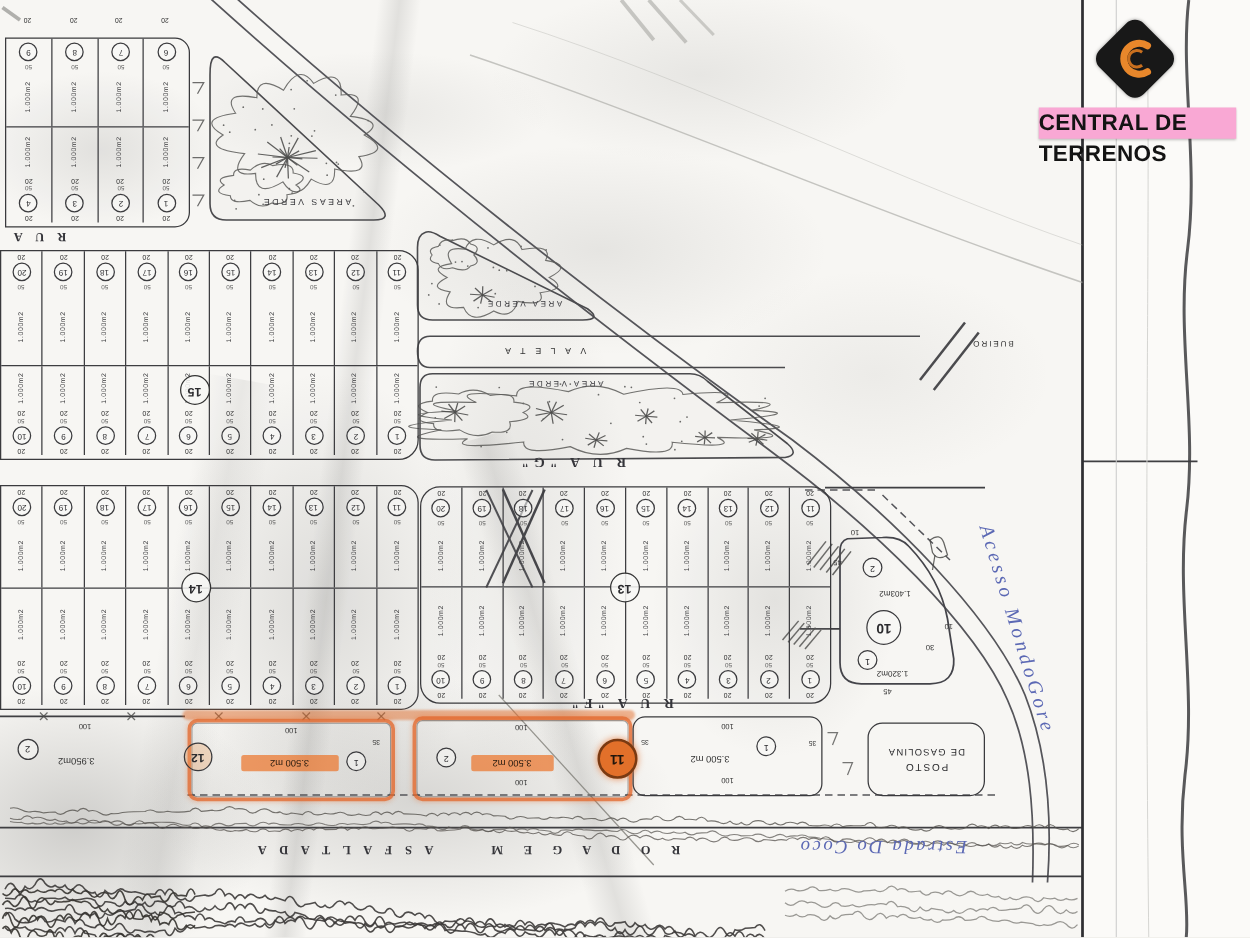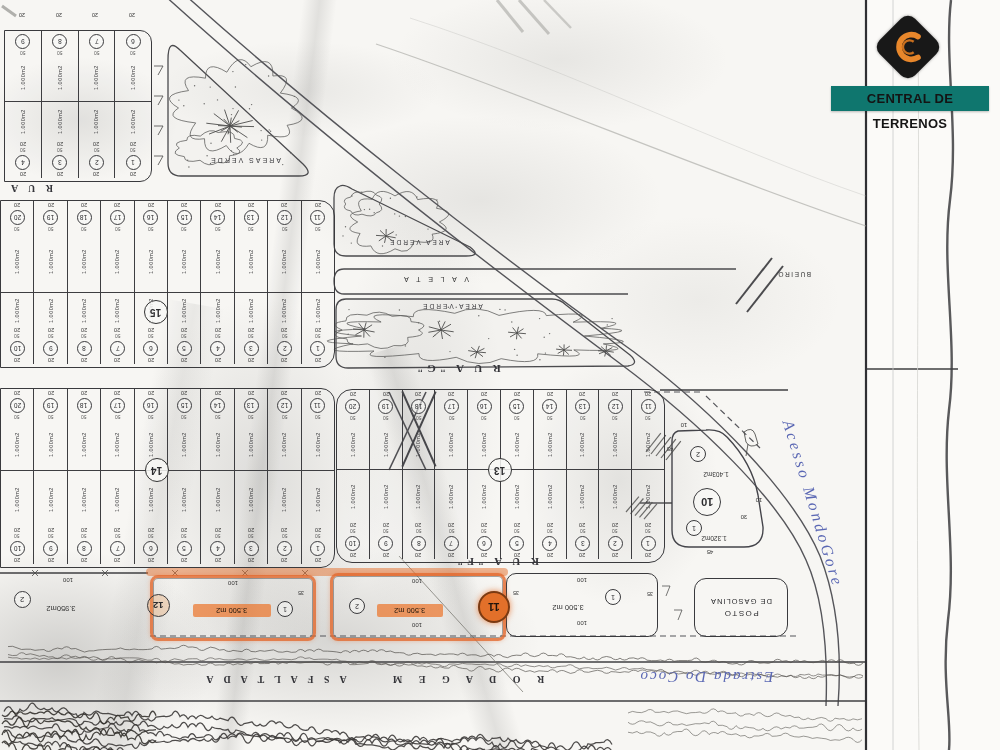--- a/index.html
+++ b/index.html
@@ -50,22 +50,22 @@
   .orange-rect{border:3.5px solid rgba(226,103,42,.8);border-radius:8px;
                box-shadow:inset 0 0 0 1px rgba(60,60,60,.45), 0 0 4px rgba(230,110,45,.35);}
   .plain-rect{border:1.4px solid #3a3a3d;border-radius:10px;}
   .hibar{background:rgba(235,118,45,.72);border-radius:2px;display:flex;align-items:center;
          justify-content:center;color:#23180e;}
   .hand{font-family:"Liberation Serif",serif;font-style:italic;}
   .logo-diamond{left:883px;top:22px;width:50px;height:50px;background:#181818;border-radius:10px;
                 transform:rotate(45deg);box-shadow:0 0 3px rgba(0,0,0,.4);z-index:9;
                 display:flex;align-items:center;justify-content:center;}
   .logo-c{transform:rotate(-45deg);}
-  .banner{left:831px;top:86px;width:158px;height:25px;background:#0f766e;color:#141414;
-          font-weight:bold;font-size:13px;letter-spacing:.3px;text-align:center;line-height:25px;
+  .banner{left:831px;top:86px;width:158px;height:25px;background:#f9a8d4;color:#141414;
+          font-weight:bold;font-size:18px;letter-spacing:.3px;line-height:25px;
           z-index:9;box-shadow:0 1px 2px rgba(0,0,0,.25);font-family:"Liberation Sans",sans-serif;}
 </style>
 </head>
 <body>
 
 <div class="page">
 
   <div class="abs mottle"></div>
   <div class="abs streak" style="left:255px;top:-30px;width:34px;height:840px;transform:rotate(7deg);"></div>
   <div class="abs streak" style="left:430px;top:340px;width:46px;height:480px;transform:rotate(-16deg);"></div>

